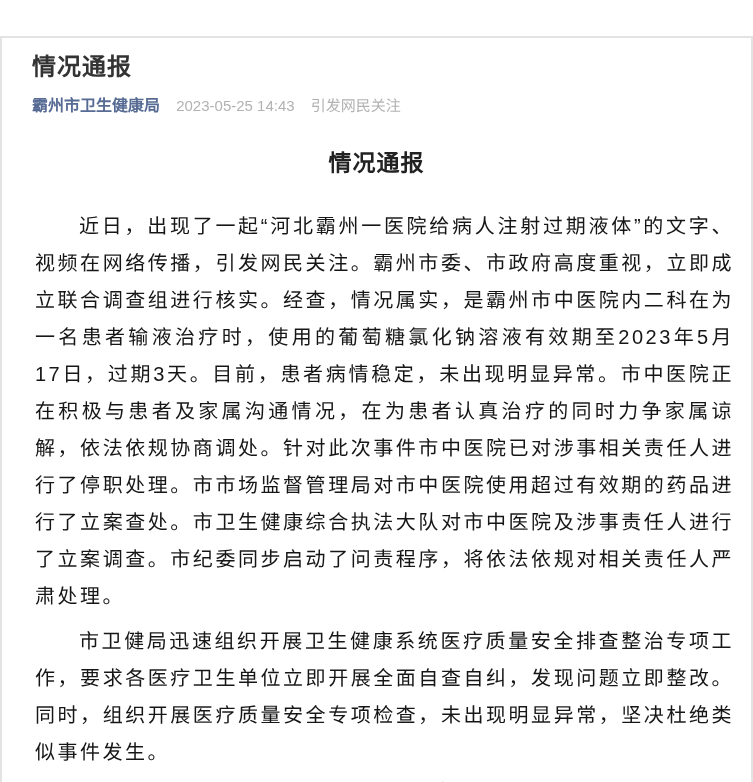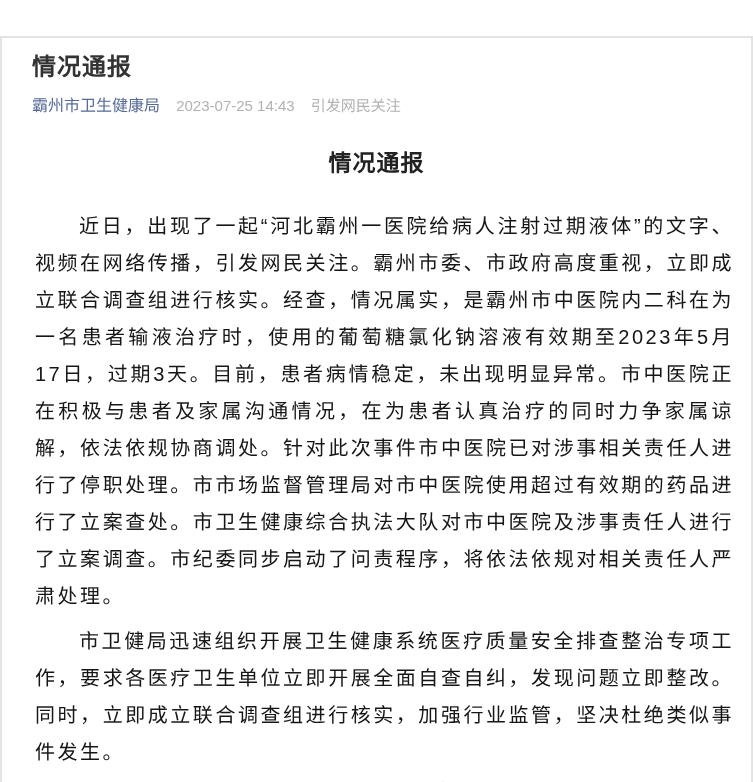--- a/index.html
+++ b/index.html
@@ -28,21 +28,21 @@
   }
   .meta-row {
     margin: 14px 30px 0 30px;
     font-size: 15px;
     line-height: 20px;
     color: #b2b2b2;
     white-space: nowrap;
   }
   .account-name {
     color: #576b95;
-    font-weight: 400;
+    font-weight: 700;
     font-size: 16px;
     margin-right: 12px;
     cursor: pointer;
   }
   .publish-time {
     margin-right: 12px;
   }
   .article-heading {
     margin: 33px 0 0 0;
     text-align: center;
@@ -81,25 +81,25 @@
 </style>
 </head>
 <body>
 
 <div class="page">
 
   <h1 class="page-title">情况通报</h1>
 
   <div class="meta-row">
     <span class="account-name">霸州市卫生健康局</span>
-    <span class="publish-time">2023-07-25 14:43</span>
+    <span class="publish-time">2023-05-25 14:43</span>
     <span class="publish-location">引发网民关注</span>
   </div>
 
   <h2 class="article-heading">情况通报</h2>
 
   <div class="article-body">
     <p class="para para-1">近日，出现了一起“河北霸州一医院给病人注射过期液体”的文字、视频在网络传播，引发网民关注。霸州市委、市政府高度重视，立即成立联合调查组进行核实。经查，情况属实，是霸州市中医院内二科在为一名患者输液治疗时，使用的葡萄糖氯化钠溶液有效期至2023年5月17日，过期3天。目前，患者病情稳定，未出现明显异常。市中医院正在积极与患者及家属沟通情况，在为患者认真治疗的同时力争家属谅解，依法依规协商调处。针对此次事件市中医院已对涉事相关责任人进行了停职处理。市市场监督管理局对市中医院使用超过有效期的药品进行了立案查处。市卫生健康综合执法大队对市中医院及涉事责任人进行了立案调查。市纪委同步启动了问责程序，将依法依规对相关责任人严肃处理。</p>
-    <p class="para para-2">市卫健局迅速组织开展卫生健康系统医疗质量安全排查整治专项工作，要求各医疗卫生单位立即开展全面自查自纠，发现问题立即整改。同时，立即成立联合调查组进行核实，加强行业监管，坚决杜绝类似事件发生。</p>
+    <p class="para para-2">市卫健局迅速组织开展卫生健康系统医疗质量安全排查整治专项工作，要求各医疗卫生单位立即开展全面自查自纠，发现问题立即整改。同时，组织开展医疗质量安全专项检查，未出现明显异常，坚决杜绝类似事件发生。</p>
     <p class="article-date">2023年5月25日</p>
   </div>
 
 </div>
 
 </body></html>

